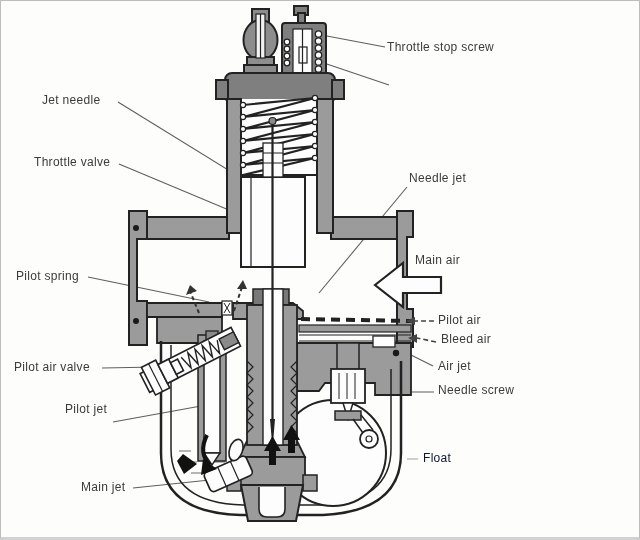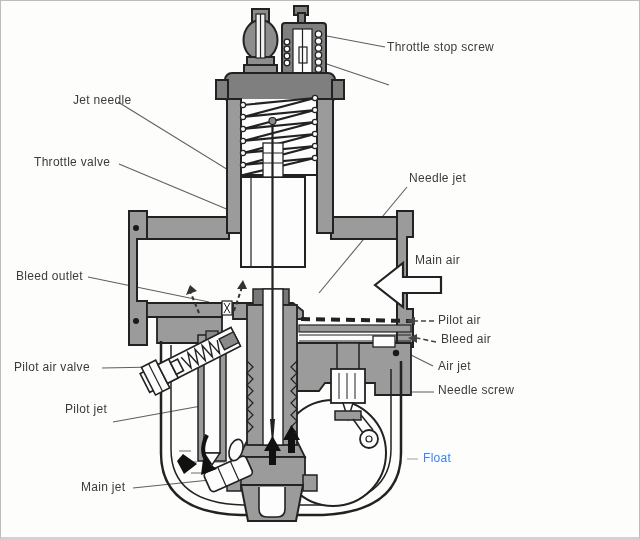--- a/index.html
+++ b/index.html
@@ -7,21 +7,21 @@
     position:relative;width:640px;height:540px;overflow:hidden;
     background:#fdfdfc;box-sizing:border-box;
     border:1px solid #bdbdbd;border-bottom:3px solid #d2d2d2;
     font-family:"Liberation Sans", sans-serif;
   }
   .art{position:absolute;left:0;top:0;width:640px;height:540px;}
   .lbl{
     position:absolute;font-size:12px;line-height:13px;color:#3b3b3b;
     letter-spacing:.3px;white-space:nowrap;user-select:none;text-align:center;
   }
-  .lbl.faint{color:#3b82f6;}
+  .lbl.faint{color:#0f172a;}
 </style>
 </head>
 <body>
 
 <div class="stage">
 
 <svg class="art" viewBox="0 0 640 540">
 
   <g stroke="#5f5f5f" stroke-width="1.1" fill="none">
     <line x1="384" y1="46" x2="310" y2="32"></line>
@@ -226,25 +226,25 @@
     <g stroke="#444" stroke-width="1.6" stroke-dasharray="5 3" fill="none">
       <line x1="433" y1="320" x2="414" y2="320"></line>
       <line x1="435" y1="341" x2="416" y2="337"></line>
     </g>
     <path d="M414 316 l-9 4 9 4 z" fill="#444"></path>
     <path d="M416 333 l-9 4 9 5 z" fill="#444"></path>
   </g>
 </svg>
 
   <div class="lbl" style="left:386px;top:40px">Throttle stop screw</div>
-  <div class="lbl" style="left:72px;top:93px">Jet needle</div>
+  <div class="lbl" style="left:41px;top:93px">Jet needle</div>
   <div class="lbl" style="left:33px;top:155px">Throttle valve</div>
   <div class="lbl" style="left:408px;top:171px">Needle jet</div>
   <div class="lbl" style="left:414px;top:253px">Main air</div>
-  <div class="lbl" style="left:15px;top:269px">Bleed outlet</div>
+  <div class="lbl" style="left:15px;top:269px">Pilot spring</div>
   <div class="lbl" style="left:437px;top:313px">Pilot air</div>
   <div class="lbl" style="left:440px;top:332px">Bleed air</div>
   <div class="lbl" style="left:437px;top:359px">Air jet</div>
   <div class="lbl" style="left:437px;top:383px">Needle screw</div>
   <div class="lbl" style="left:13px;top:360px">Pilot air valve</div>
   <div class="lbl" style="left:64px;top:402px">Pilot jet</div>
   <div class="lbl" style="left:80px;top:480px">Main jet</div>
   <div class="lbl faint" style="left:422px;top:451px">Float</div>
 
 </div>

